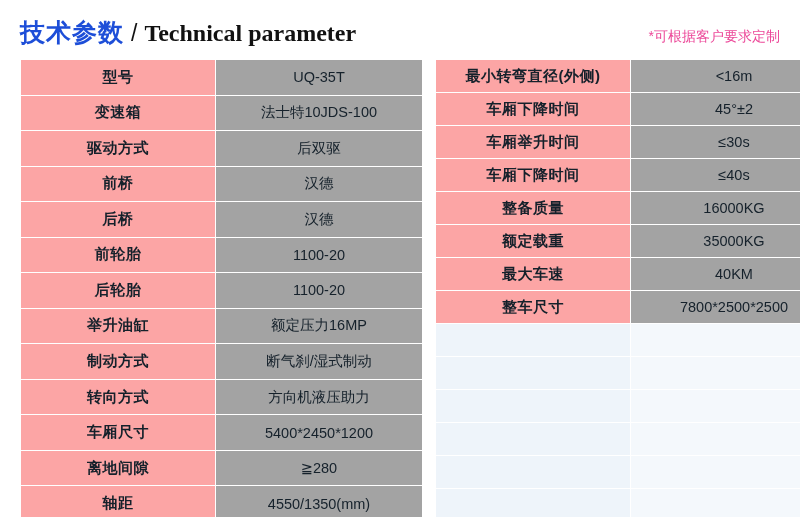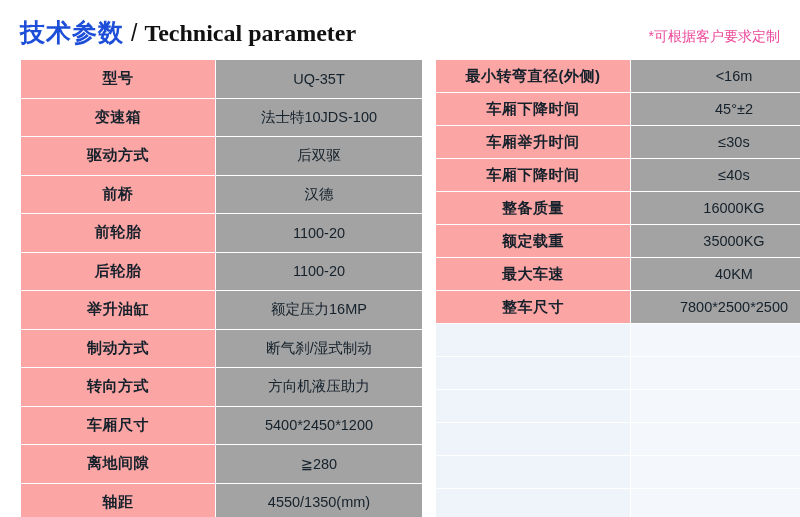--- a/index.html
+++ b/index.html
@@ -126,20 +126,24 @@
         </tr>
         <tr>
           <td class="label-cell">驱动方式</td>
           <td class="value-cell">后双驱</td>
         </tr>
         <tr>
           <td class="label-cell">前桥</td>
           <td class="value-cell">汉德</td>
         </tr>
         <tr>
+          <td class="label-cell">后桥</td>
+          <td class="value-cell">汉德</td>
+        </tr>
+        <tr>
           <td class="label-cell">前轮胎</td>
           <td class="value-cell">1100-20</td>
         </tr>
         <tr>
           <td class="label-cell">后轮胎</td>
           <td class="value-cell">1100-20</td>
         </tr>
         <tr>
           <td class="label-cell">举升油缸</td>
           <td class="value-cell">额定压力16MP</td>

